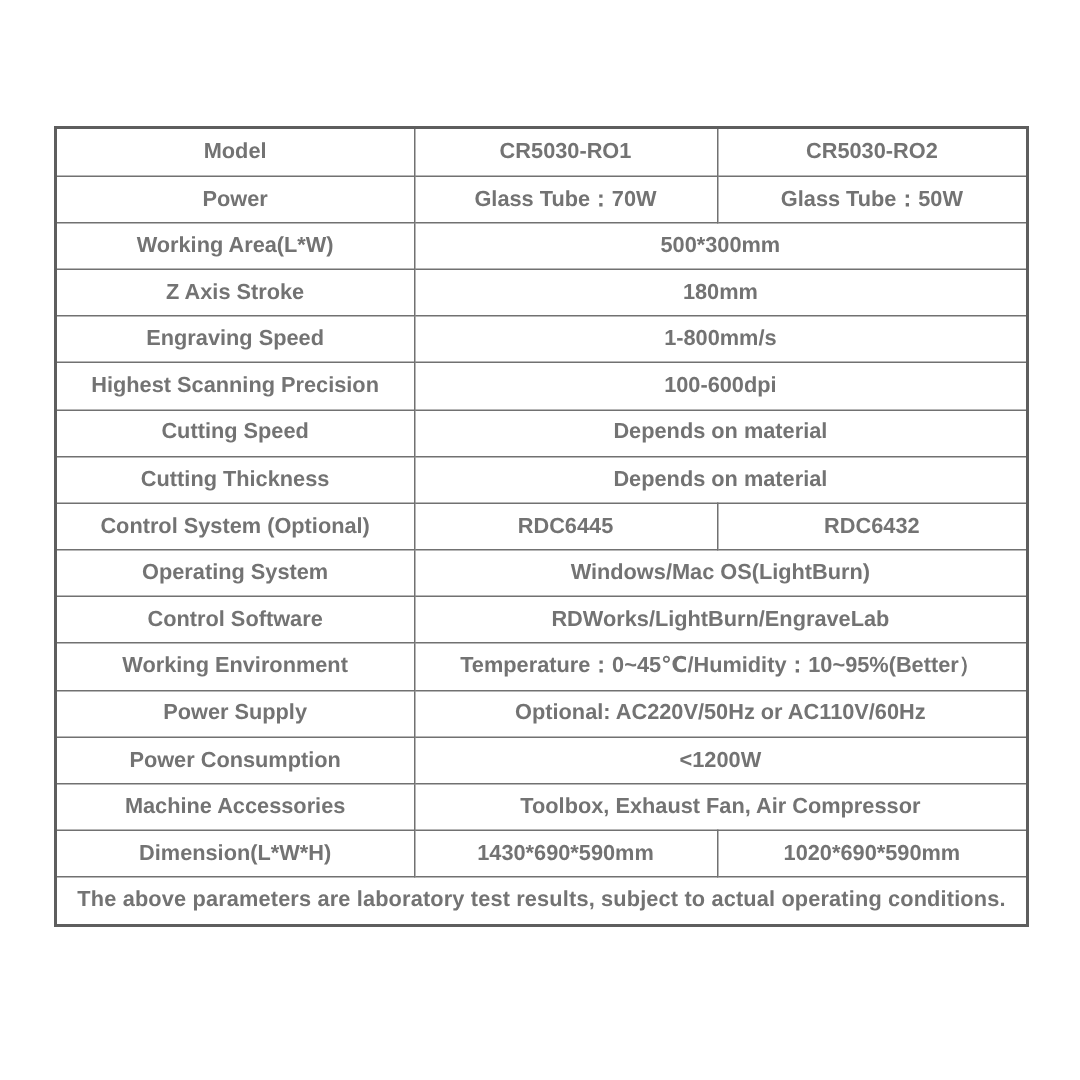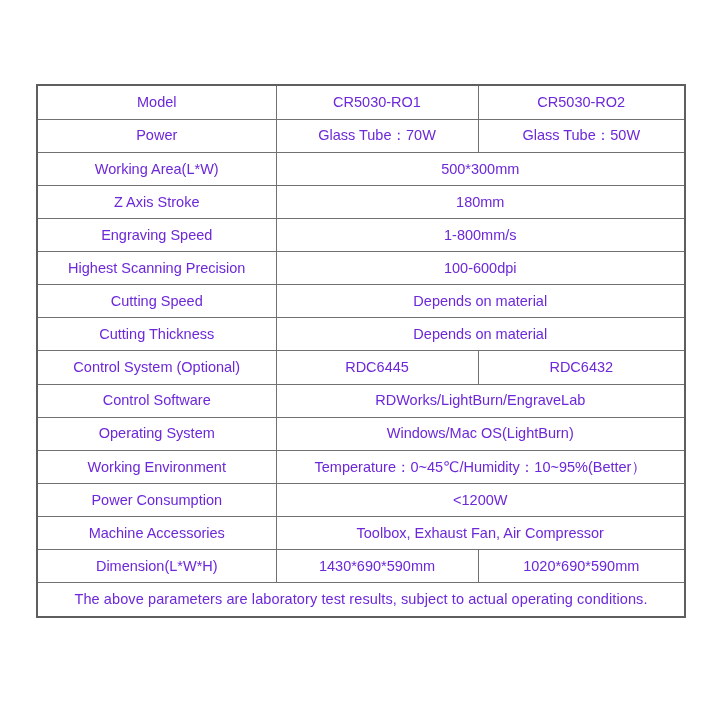--- a/index.html
+++ b/index.html
@@ -15,22 +15,23 @@
   }
   table.spec-table {
     position: absolute;
     left: 36px;
     top: 84px;
     width: 648px;
     height: 534px;
     border-collapse: collapse;
     table-layout: fixed;
     font-size: 14.5px;
-    color: #6d28d9;
+    color: #737373;
     border: 2px solid #5e5e5e;
+    font-weight: bold;
   }
   table.spec-table td {
     border: 1px solid #717171;
     text-align: center;
     vertical-align: middle;
     padding: 0 3px;
     white-space: nowrap;
     overflow: hidden;
     line-height: 1;
   }
@@ -81,30 +82,34 @@
     <tr>
       <td>Cutting Thickness</td>
       <td colspan="2">Depends on material</td>
     </tr>
     <tr>
       <td>Control System (Optional)</td>
       <td>RDC6445</td>
       <td>RDC6432</td>
     </tr>
     <tr>
+      <td>Operating System</td>
+      <td colspan="2">Windows/Mac OS(LightBurn)</td>
+    </tr>
+    <tr>
       <td>Control Software</td>
       <td colspan="2">RDWorks/LightBurn/EngraveLab</td>
     </tr>
     <tr>
-      <td>Operating System</td>
-      <td colspan="2">Windows/Mac OS(LightBurn)</td>
+      <td>Working Environment</td>
+      <td colspan="2">Temperature：0~45℃/Humidity：10~95%(Better）</td>
     </tr>
     <tr>
-      <td>Working Environment</td>
-      <td colspan="2">Temperature：0~45℃/Humidity：10~95%(Better）</td>
+      <td>Power Supply</td>
+      <td colspan="2">Optional: AC220V/50Hz or AC110V/60Hz</td>
     </tr>
     <tr>
       <td>Power Consumption</td>
       <td colspan="2">&lt;1200W</td>
     </tr>
     <tr>
       <td>Machine Accessories</td>
       <td colspan="2">Toolbox, Exhaust Fan, Air Compressor</td>
     </tr>
     <tr>

